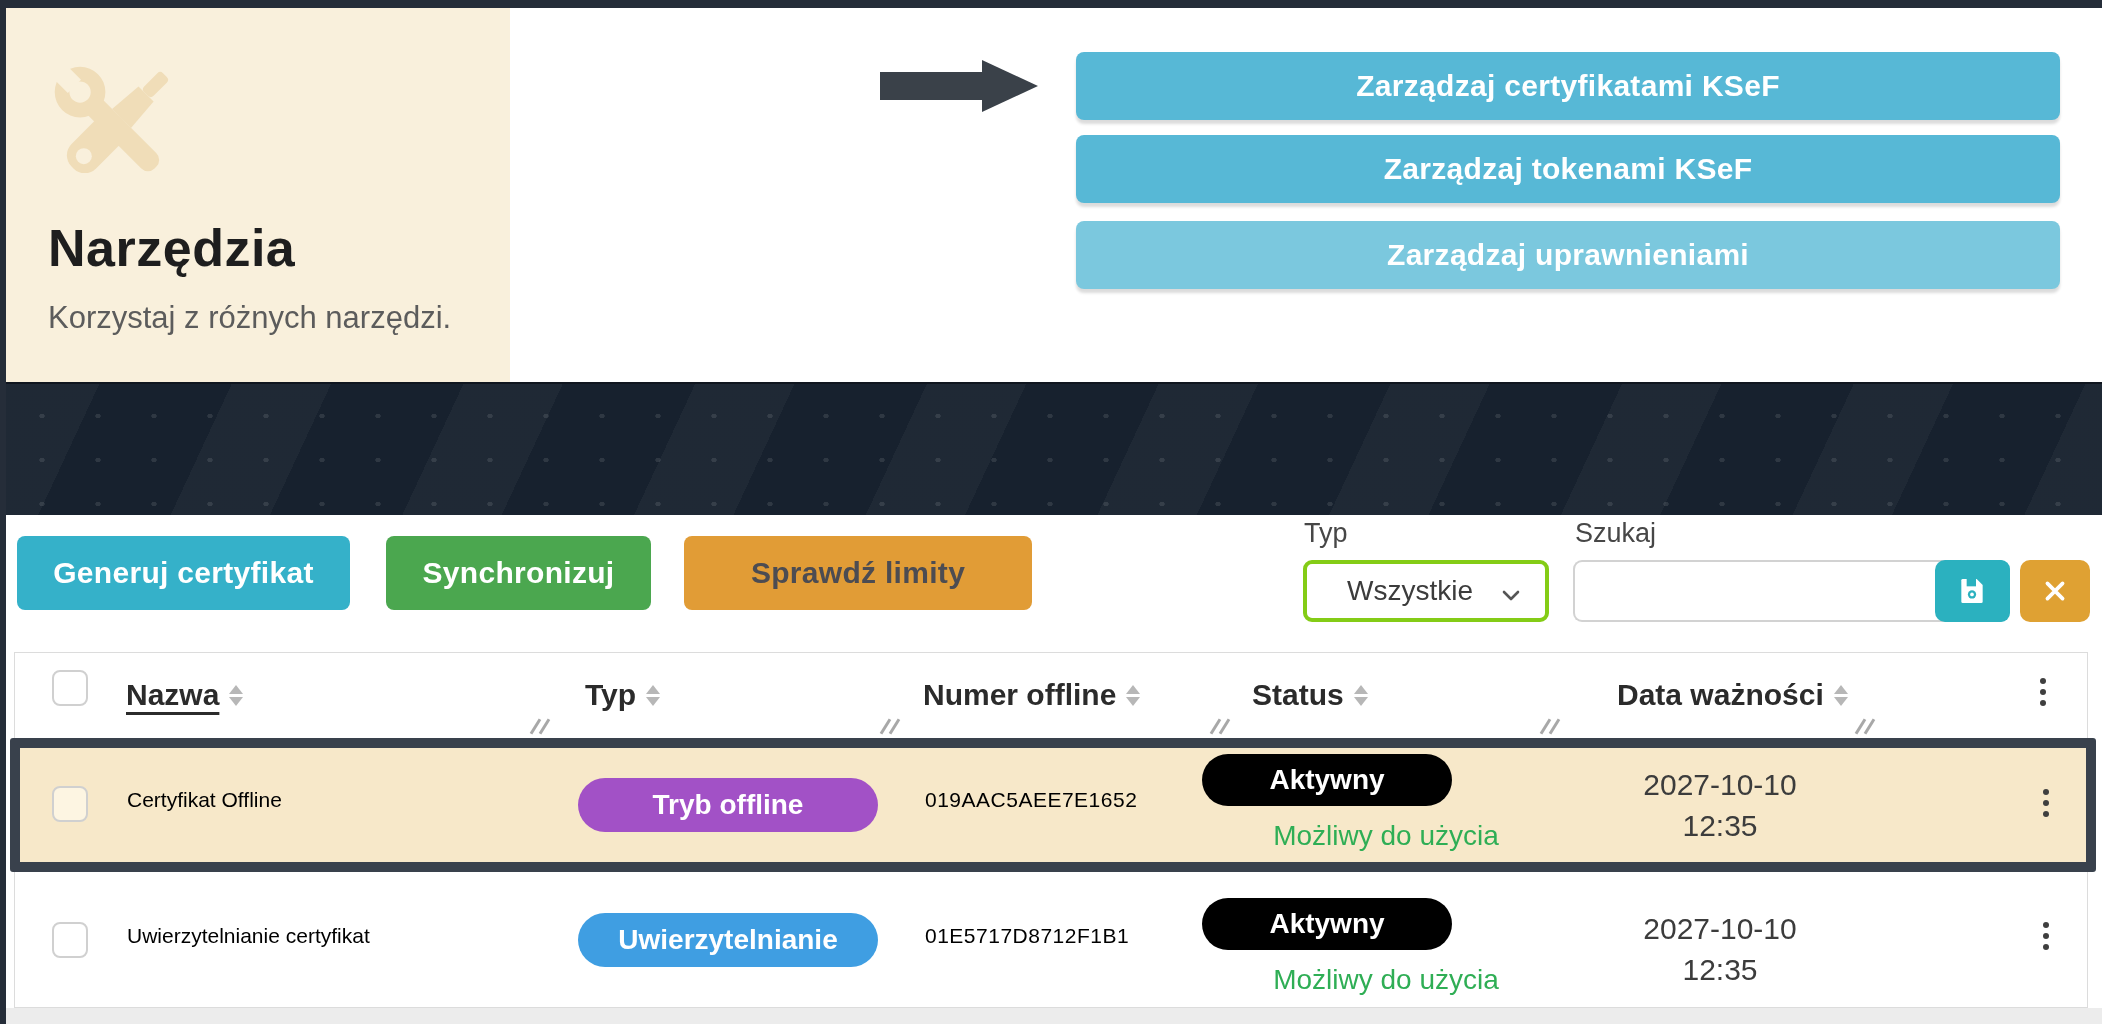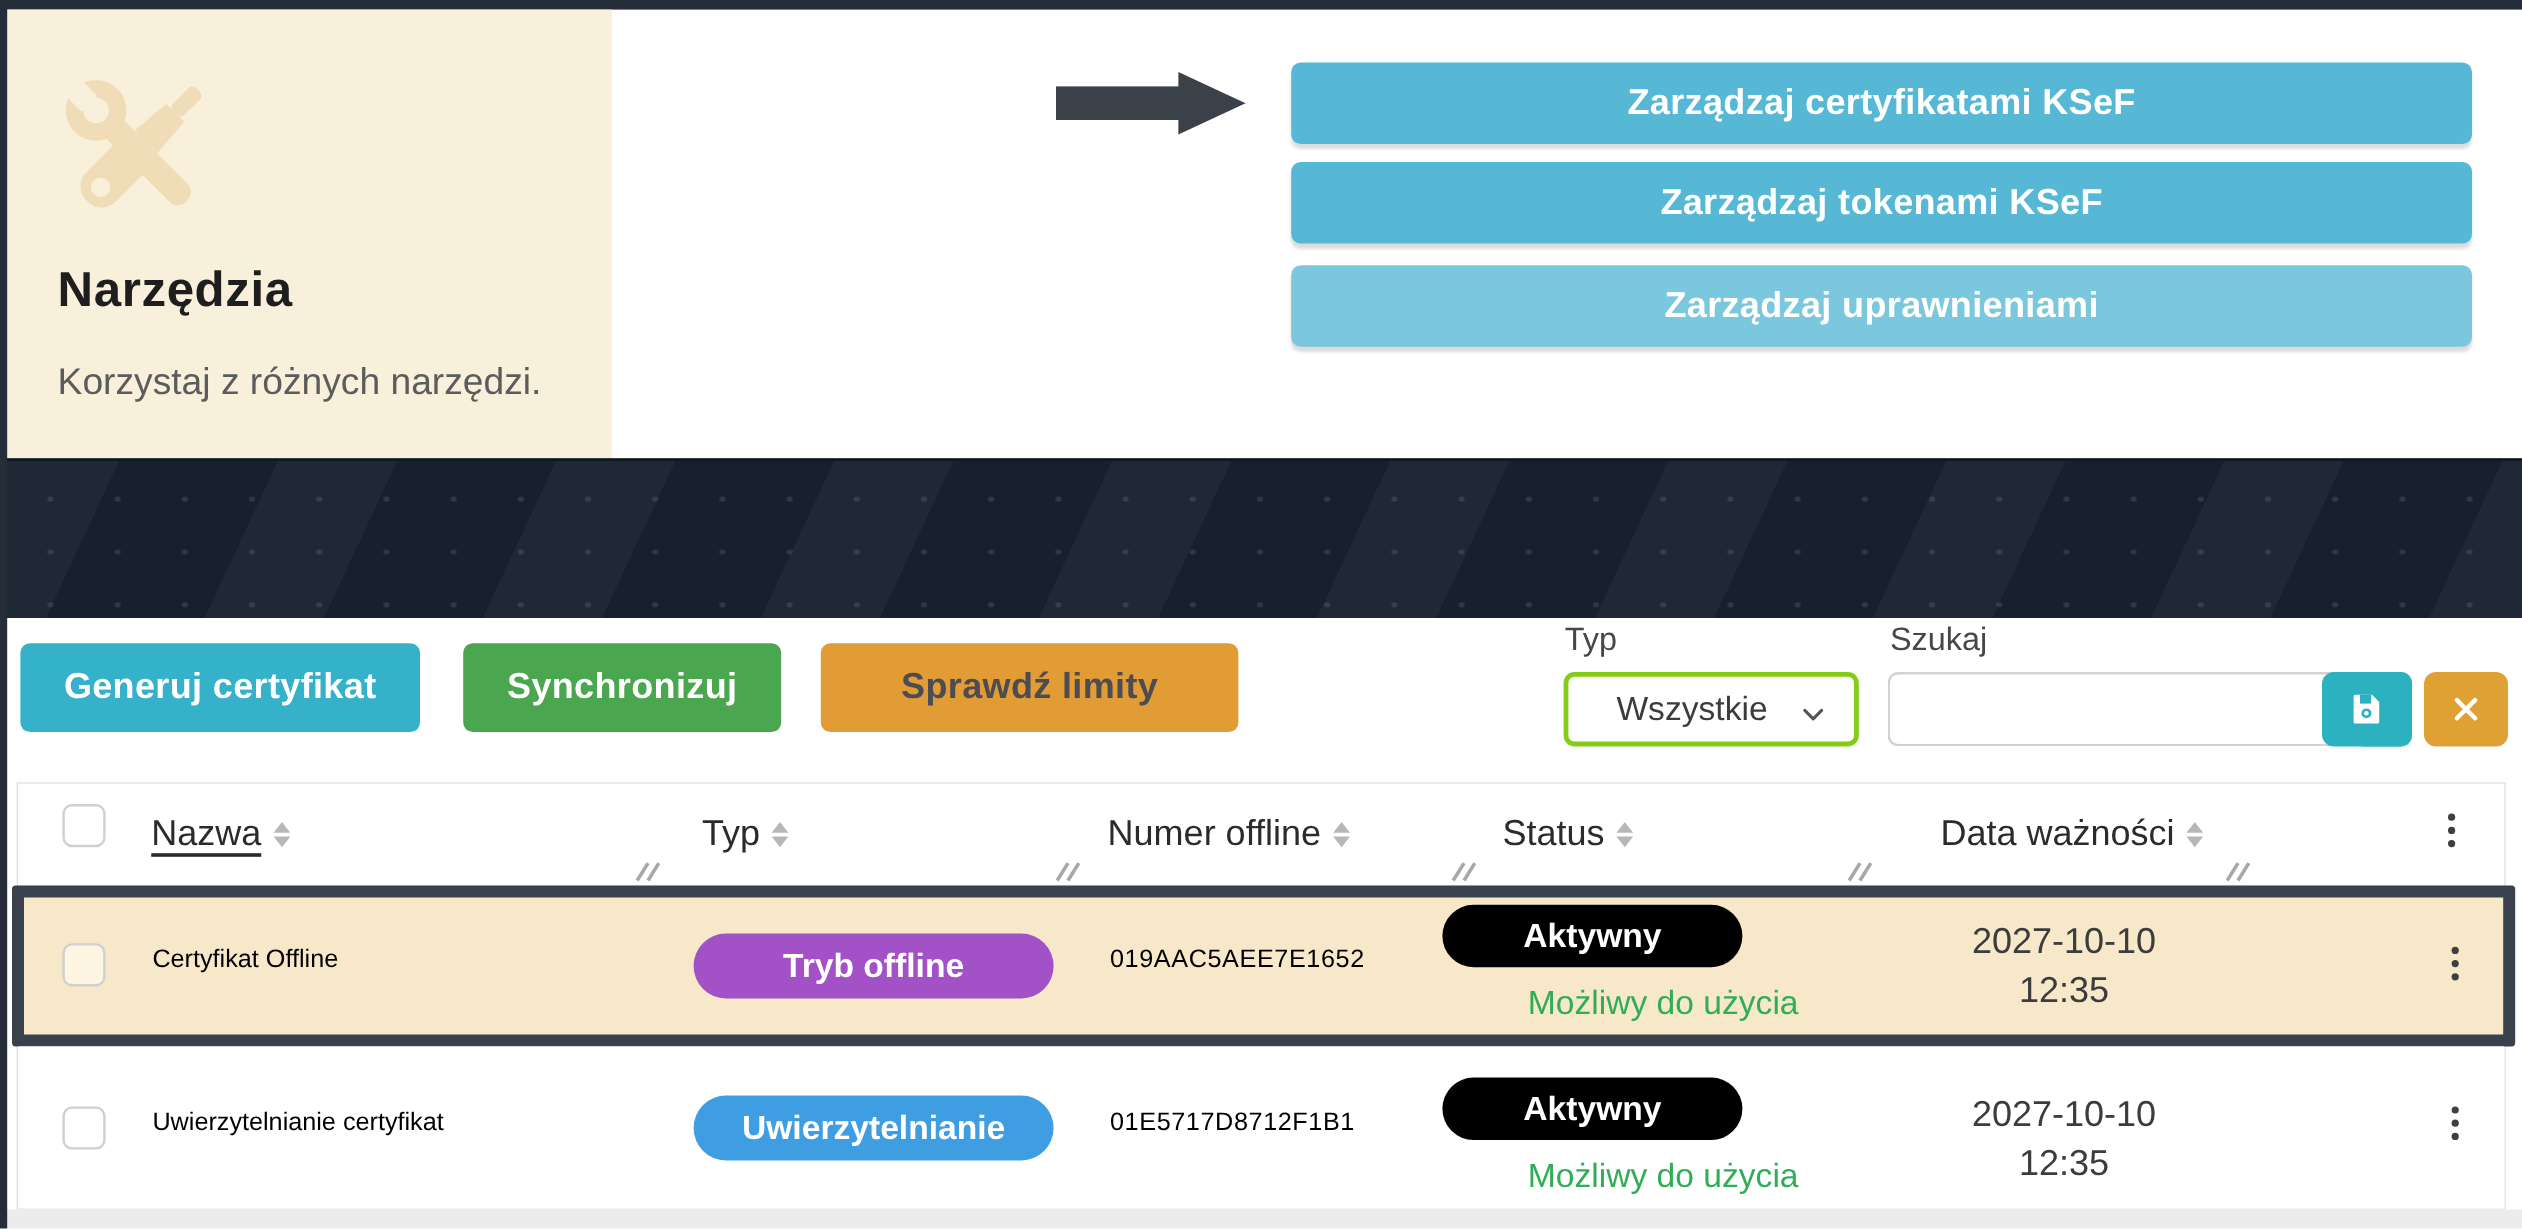--- a/index.html
+++ b/index.html
@@ -5,21 +5,21 @@
   html,body{margin:0;padding:0;background:#fff;}
   .stage{position:relative;width:2102px;height:1024px;overflow:hidden;
          font-family:"Liberation Sans",sans-serif;background:#ffffff;}
   
   .frame-top{position:absolute;left:0;top:0;width:2102px;height:8px;background:#252d39;}
   .frame-left{position:absolute;left:0;top:0;width:6px;height:1024px;background:#252d39;}
 
   
   .tools-card{position:absolute;left:6px;top:8px;width:504px;height:374px;background:#f9f0dc;}
   .tools-icon{position:absolute;left:28px;top:38px;width:160px;height:160px;}
-  .tools-title{position:absolute;left:42px;top:210px;font-size:41px;font-weight:800;color:#1e1e1e;letter-spacing:.5px;}
+  .tools-title{position:absolute;left:42px;top:210px;font-size:52px;font-weight:800;color:#1e1e1e;letter-spacing:.5px;}
   .tools-sub{position:absolute;left:42px;top:292px;font-size:31px;color:#5c5c5c;}
 
   .hero-arrow{position:absolute;left:880px;top:60px;width:160px;height:52px;}
   .hero-arrow .shaft{position:absolute;left:0;top:12px;width:104px;height:28px;background:#3a4149;}
   .hero-arrow .head{position:absolute;left:102px;top:0;width:0;height:0;
     border-top:26px solid transparent;border-bottom:26px solid transparent;border-left:56px solid #3a4149;}
 
   .biglink{position:absolute;left:1076px;width:984px;height:68px;border:none;cursor:pointer;
     border-radius:8px;color:#fff;font-family:inherit;font-size:30px;font-weight:700;letter-spacing:.3px;
     box-shadow:0 4px 3px rgba(0,0,0,.14);}
@@ -57,21 +57,21 @@
   .sq-btn{position:absolute;top:560px;height:62px;border:none;border-radius:10px;cursor:pointer;
     display:flex;align-items:center;justify-content:center;}
   .sq-btn.save{left:1935px;width:74px;background:#2bb1bf;}
   .sq-btn.clear{left:2020px;width:70px;background:#dfa133;color:#fff;font-size:30px;font-weight:700;font-family:inherit;}
 
   
   .table-box{position:absolute;left:14px;top:652px;width:2074px;height:356px;background:#fff;
     border:1px solid #dcdcdc;box-sizing:border-box;}
   .cb{position:absolute;appearance:none;-webkit-appearance:none;width:36px;height:36px;background:#fff;
     border:2px solid #d0d0d0;border-radius:8px;margin:0;cursor:pointer;}
-  .hcell{position:absolute;font-size:30px;font-weight:400;color:#2b2b2b;display:flex;align-items:center;gap:10px;}
+  .hcell{position:absolute;font-size:30px;font-weight:700;color:#2b2b2b;display:flex;align-items:center;gap:10px;}
   .hcell .lbl{white-space:nowrap;}
   .hcell.sorted .lbl{text-decoration:underline;text-underline-offset:7px;}
   .sort{display:inline-flex;flex-direction:column;gap:3px;}
   .sort i{display:block;width:0;height:0;border-left:7px solid transparent;border-right:7px solid transparent;}
   .sort .up{border-bottom:9px solid #b7b7b7;}
   .sort .dn{border-top:9px solid #b7b7b7;}
   .rsz{position:absolute;width:22px;height:18px;}
   .rsz span{position:absolute;top:0;width:3px;height:17px;background:#a8a8a8;transform:rotate(32deg);}
   .rsz span:first-child{left:4px;} .rsz span:last-child{left:13px;}
   .kebab{position:absolute;display:flex;flex-direction:column;gap:5px;align-items:center;cursor:pointer;}

